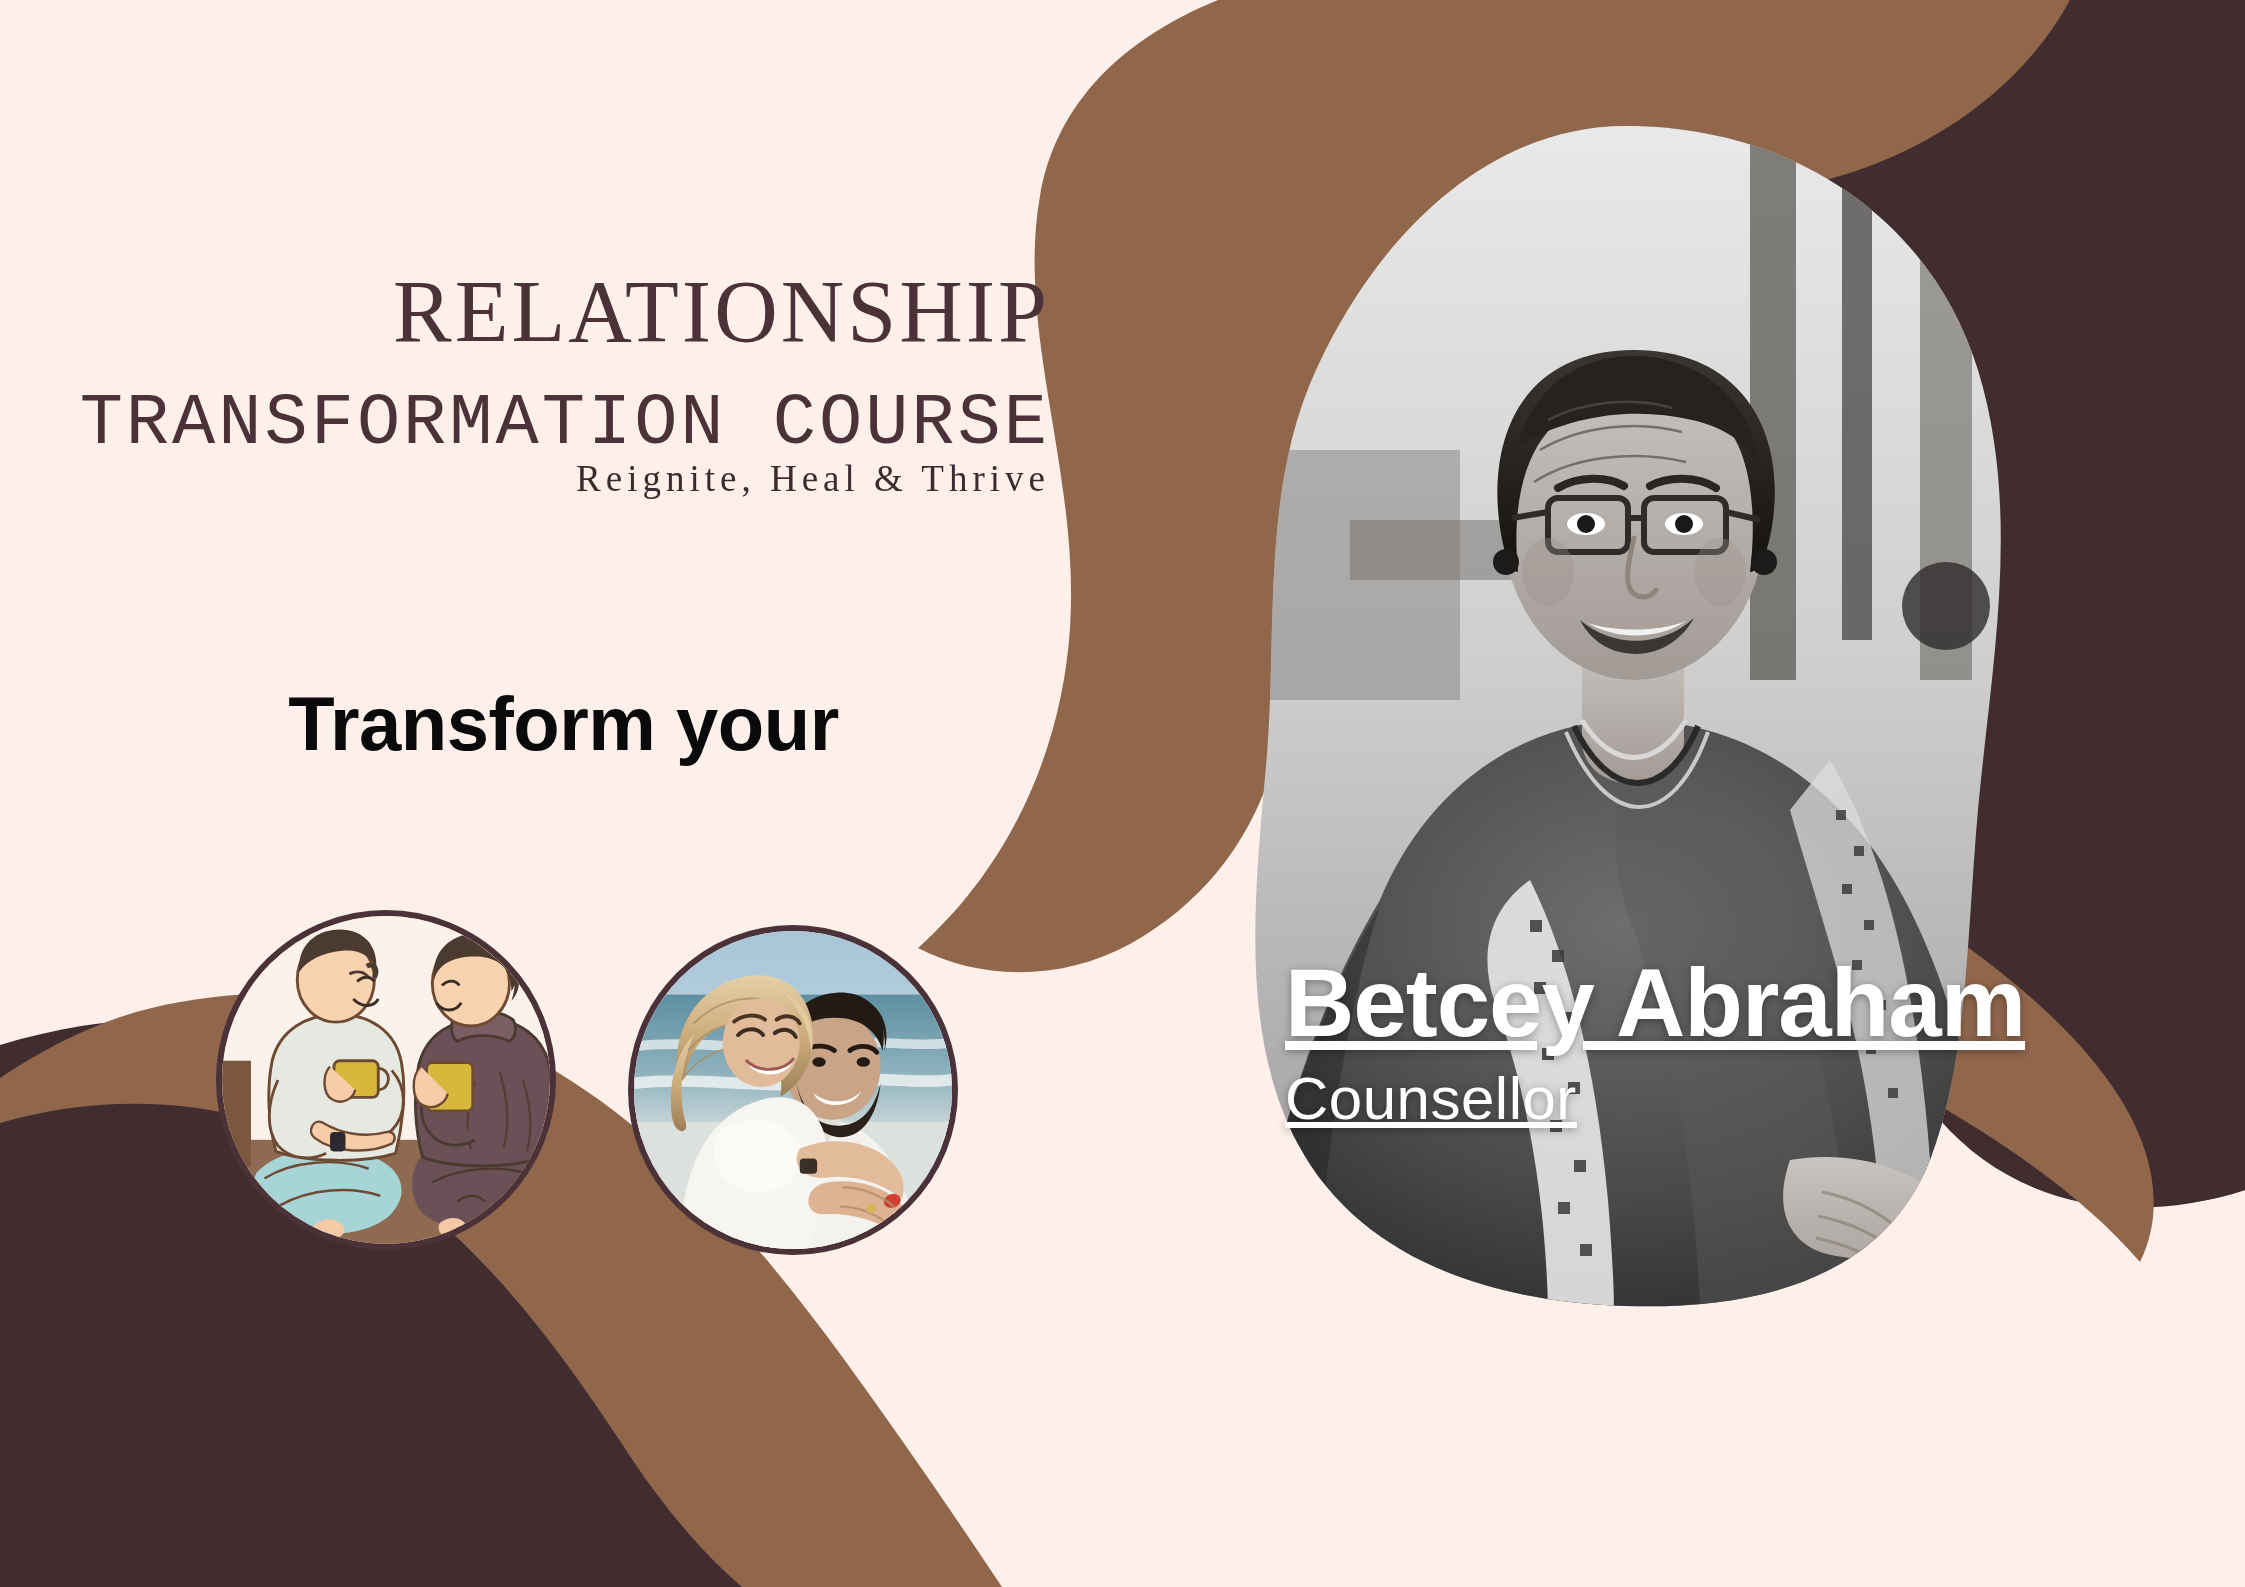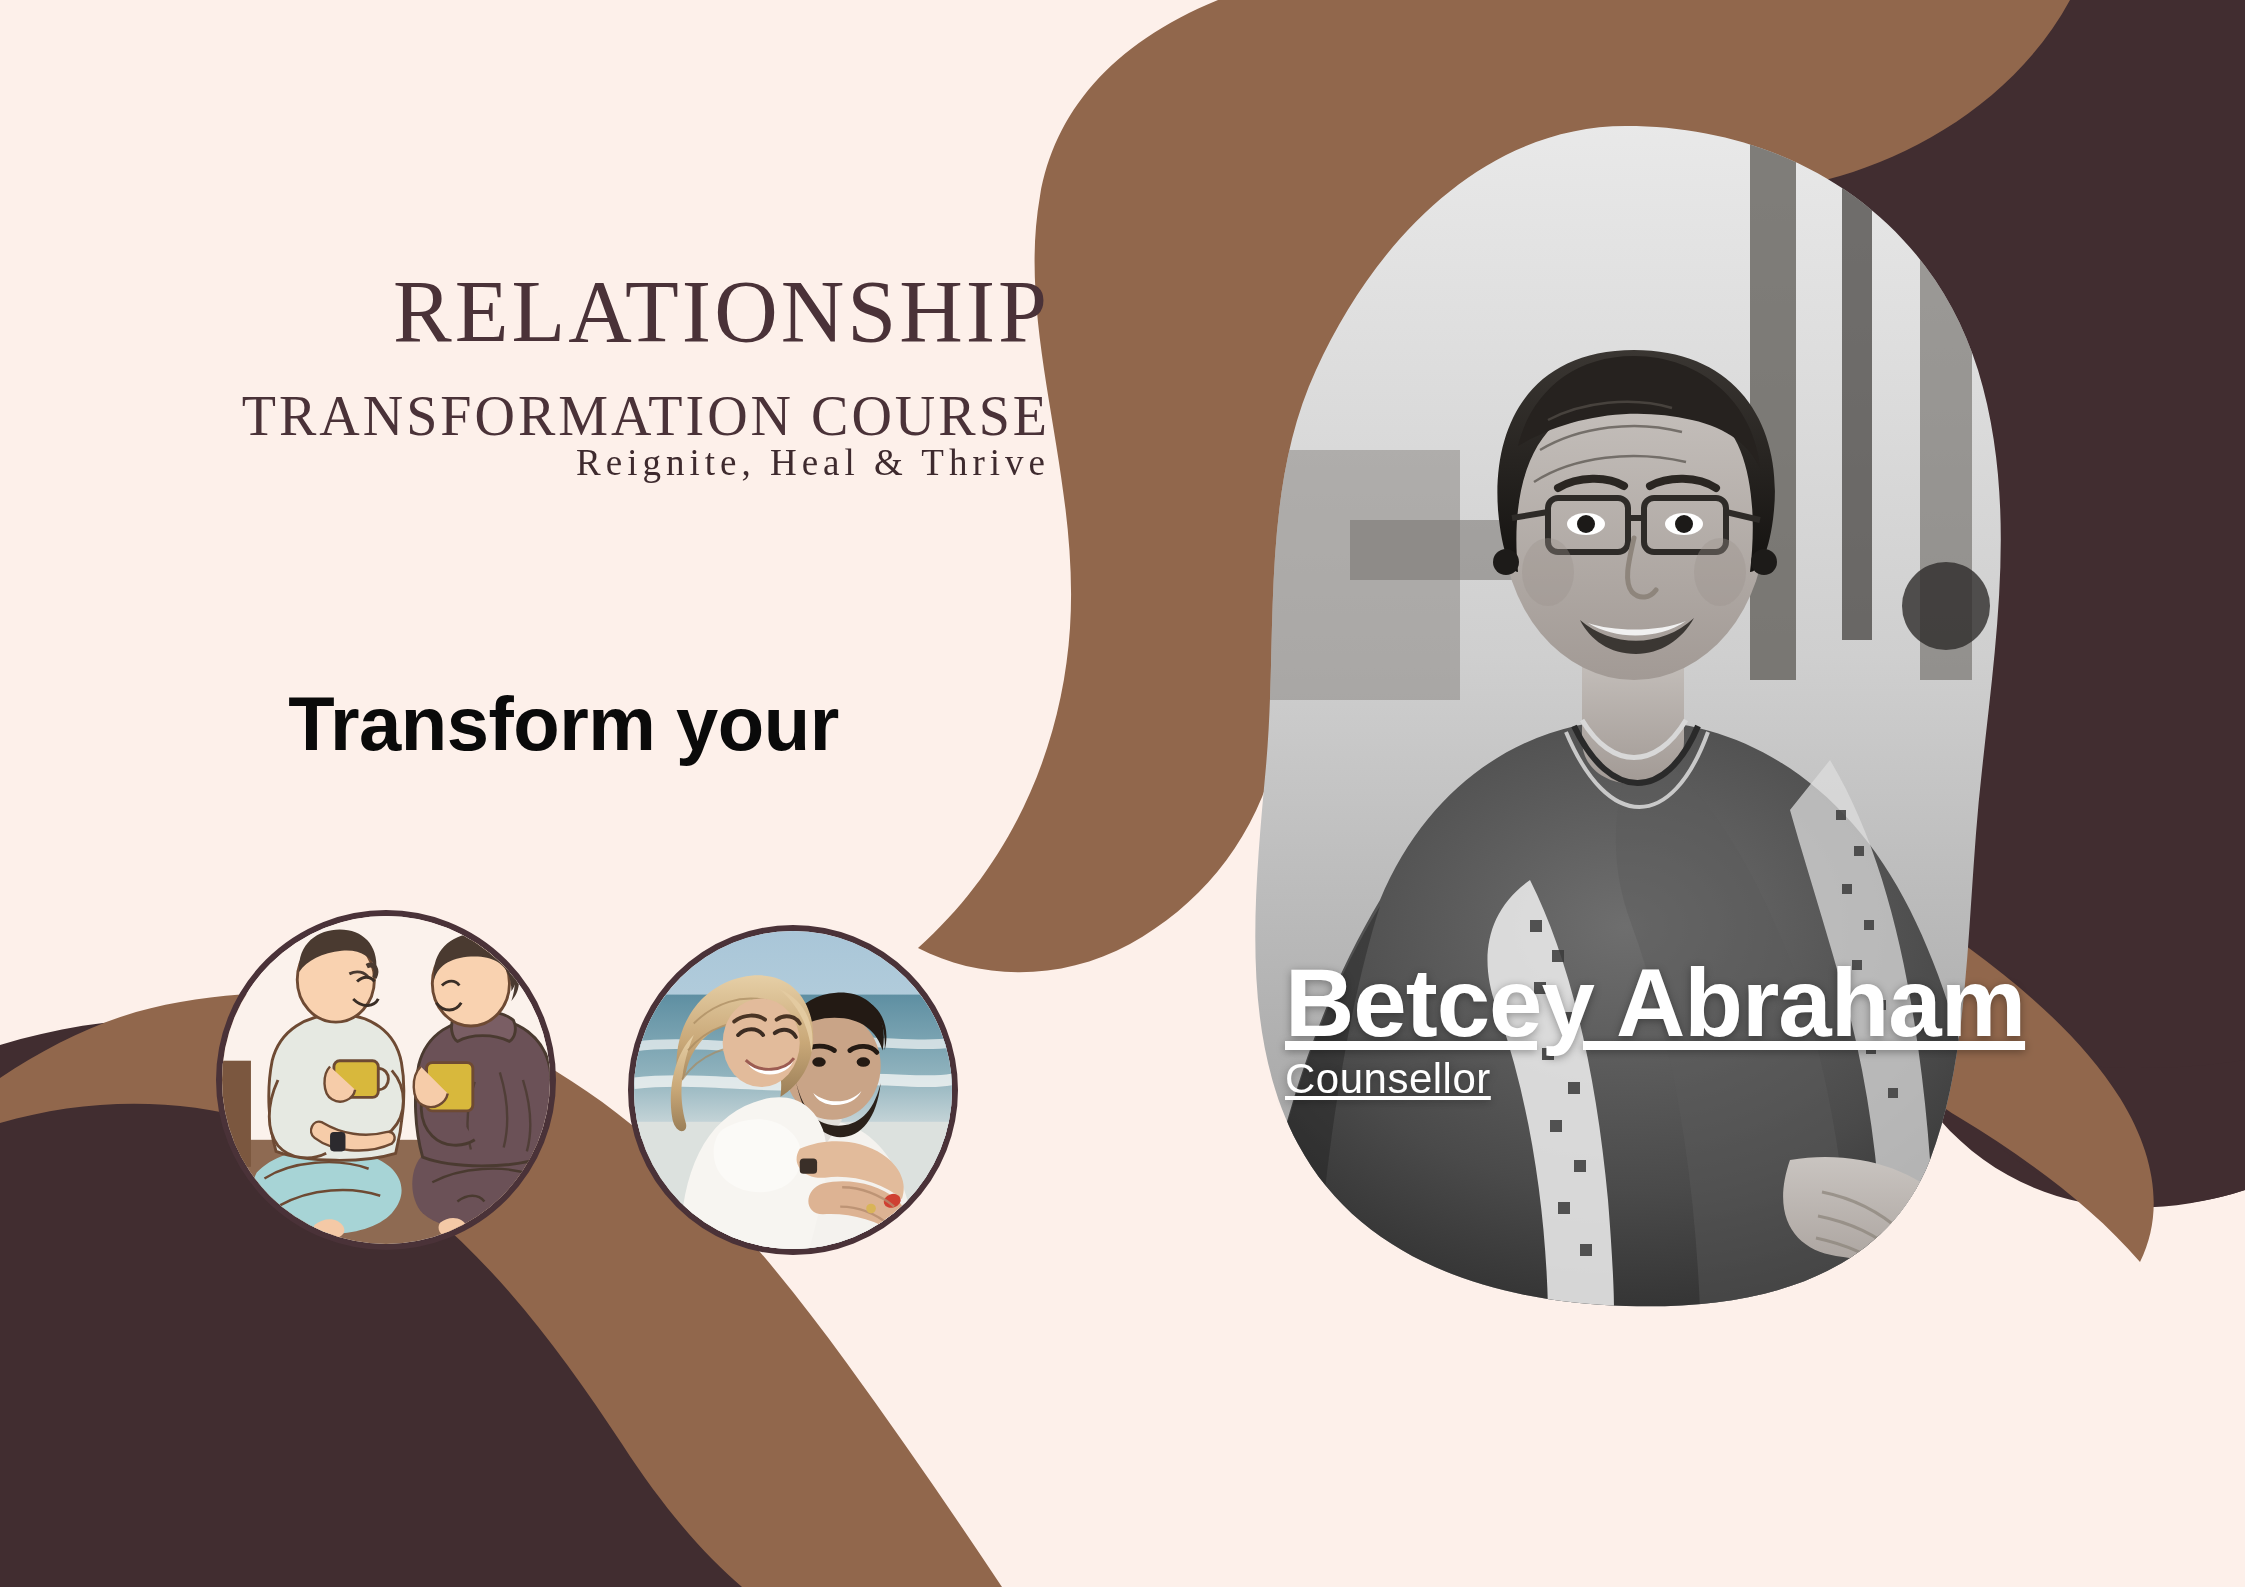--- a/index.html
+++ b/index.html
@@ -39,22 +39,22 @@
   .title-main {
     font-family:"Liberation Serif", serif;
     font-size:88px;
     line-height:1.0;
     letter-spacing:3px;
     color:#4A3238;
     font-weight:400;
   }
 
   .title-sub {
-    font-family:Liberation Serif, serif;
-    font-size:56px;
+    font-family:Liberation Mono, monospace;
+    font-size:72px;
     line-height:1.0;
     letter-spacing:3px;
     color:#4A3238;
     font-weight:400;
     margin-top:32px;
   }
 
   .title-tag {
     font-family:"Liberation Serif", serif;
     font-size:37px;
@@ -112,24 +112,24 @@
     text-decoration:underline;
   }
   .name-main {
     font-size:96px;
     font-weight:700;
     line-height:1.0;
     letter-spacing:-1px;
     text-shadow:0 2px 8px rgba(0,0,0,.35);
   }
   .name-role {
-    font-size:42px;
+    font-size:60px;
     font-weight:300;
     line-height:1.05;
-    margin-top:6px;
+    margin-top:16px;
     letter-spacing:0.5px;
     text-shadow:0 2px 8px rgba(0,0,0,.35);
   }
 </style>
 </head>
 <body>
 
 <div class="flyer">
 
   <svg class="bg-art" viewBox="0 0 2245 1587" preserveAspectRatio="none">

